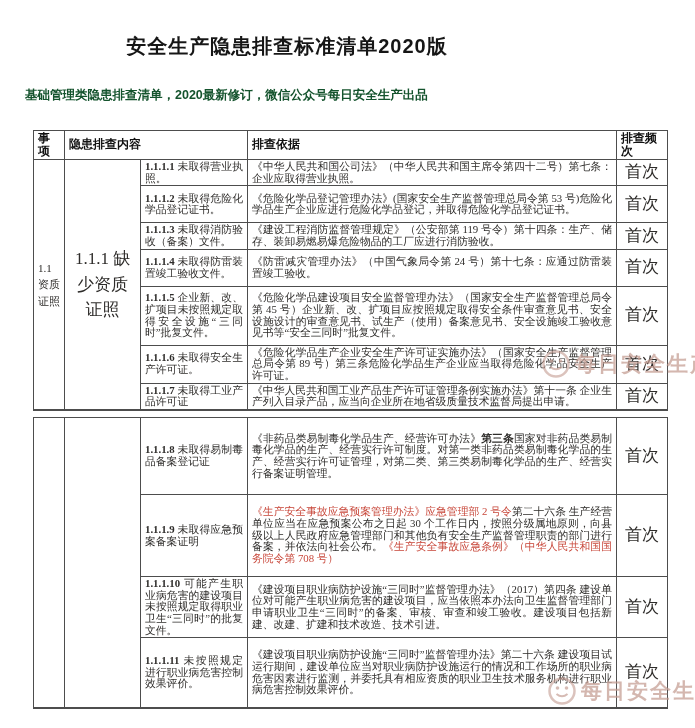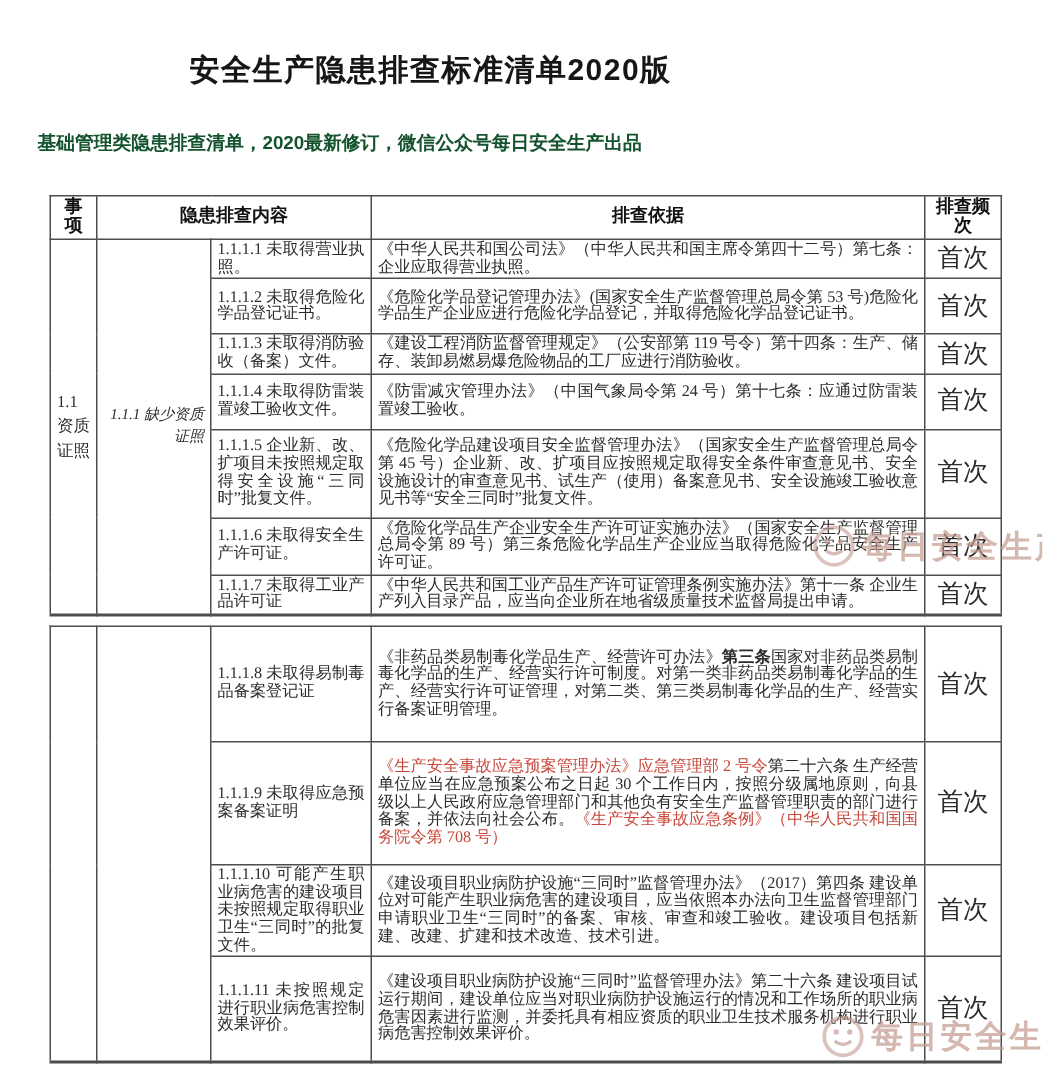--- a/index.html
+++ b/index.html
@@ -11,29 +11,29 @@
   .subtitle{position:absolute;left:25px;top:87px;
         font-family:"Liberation Sans","DejaVu Sans",sans-serif;font-weight:700;
         font-size:12.5px;color:#14532d;}
   table.sheet{position:absolute;left:33px;border-collapse:collapse;table-layout:fixed;
         width:634px;font-size:10.8px;line-height:1.08;}
   #t1{top:130px;}
   #t2{top:417px;}
   table.sheet th, table.sheet td{border:1px solid #4d4d4d;vertical-align:middle;
         padding:1px 4px;word-break:break-all;}
   table.sheet{border:1px solid #4d4d4d;border-bottom-width:2px;}
-  th{font-family:Liberation Mono, monospace;font-weight:700;
-        font-size:12px;height:20px;text-align:center;color:#111;}
+  th{font-family:Liberation Serif, serif;font-weight:700;
+        font-size:12px;height:20px;text-align:left;color:#111;}
   td.c-item{text-align:left;font-size:11px;padding:2px 1px;font-family:Liberation Serif, serif;}
   td.c-item .vline{display:block;line-height:1.5;}
-  td.c-sub{text-align:right;font-size:10px;padding:2px 4px;line-height:1.5;font-style:italic;}
+  td.c-sub{text-align:center;font-size:17px;padding:2px 4px;line-height:1.5;}
   td.c-content{text-align:justify;padding:2px 5px;}
   td.c-basis{text-align:justify;padding:2px 7px;}
   td.c-freq{text-align:center;font-size:17px;}
-  .num{font-weight:400;font-family:"Liberation Serif","DejaVu Serif",serif;}
+  .num{font-weight:700;font-family:"Liberation Serif","DejaVu Serif",serif;}
   .seg-red{color:#c8473a;}
   .seg-bold{font-weight:700;}
   .wm{position:absolute;display:flex;align-items:center;z-index:5;pointer-events:none;
       font-family:"Liberation Sans","DejaVu Sans",sans-serif;font-weight:700;
       font-size:21px;letter-spacing:2px;color:rgba(195,155,144,0.72);white-space:nowrap;}
   .wm svg{margin-right:4px;opacity:0.8;}
   #wm1{left:541px;top:349px;}
   #wm2{left:547px;top:676px;}
 </style>
 </head>

